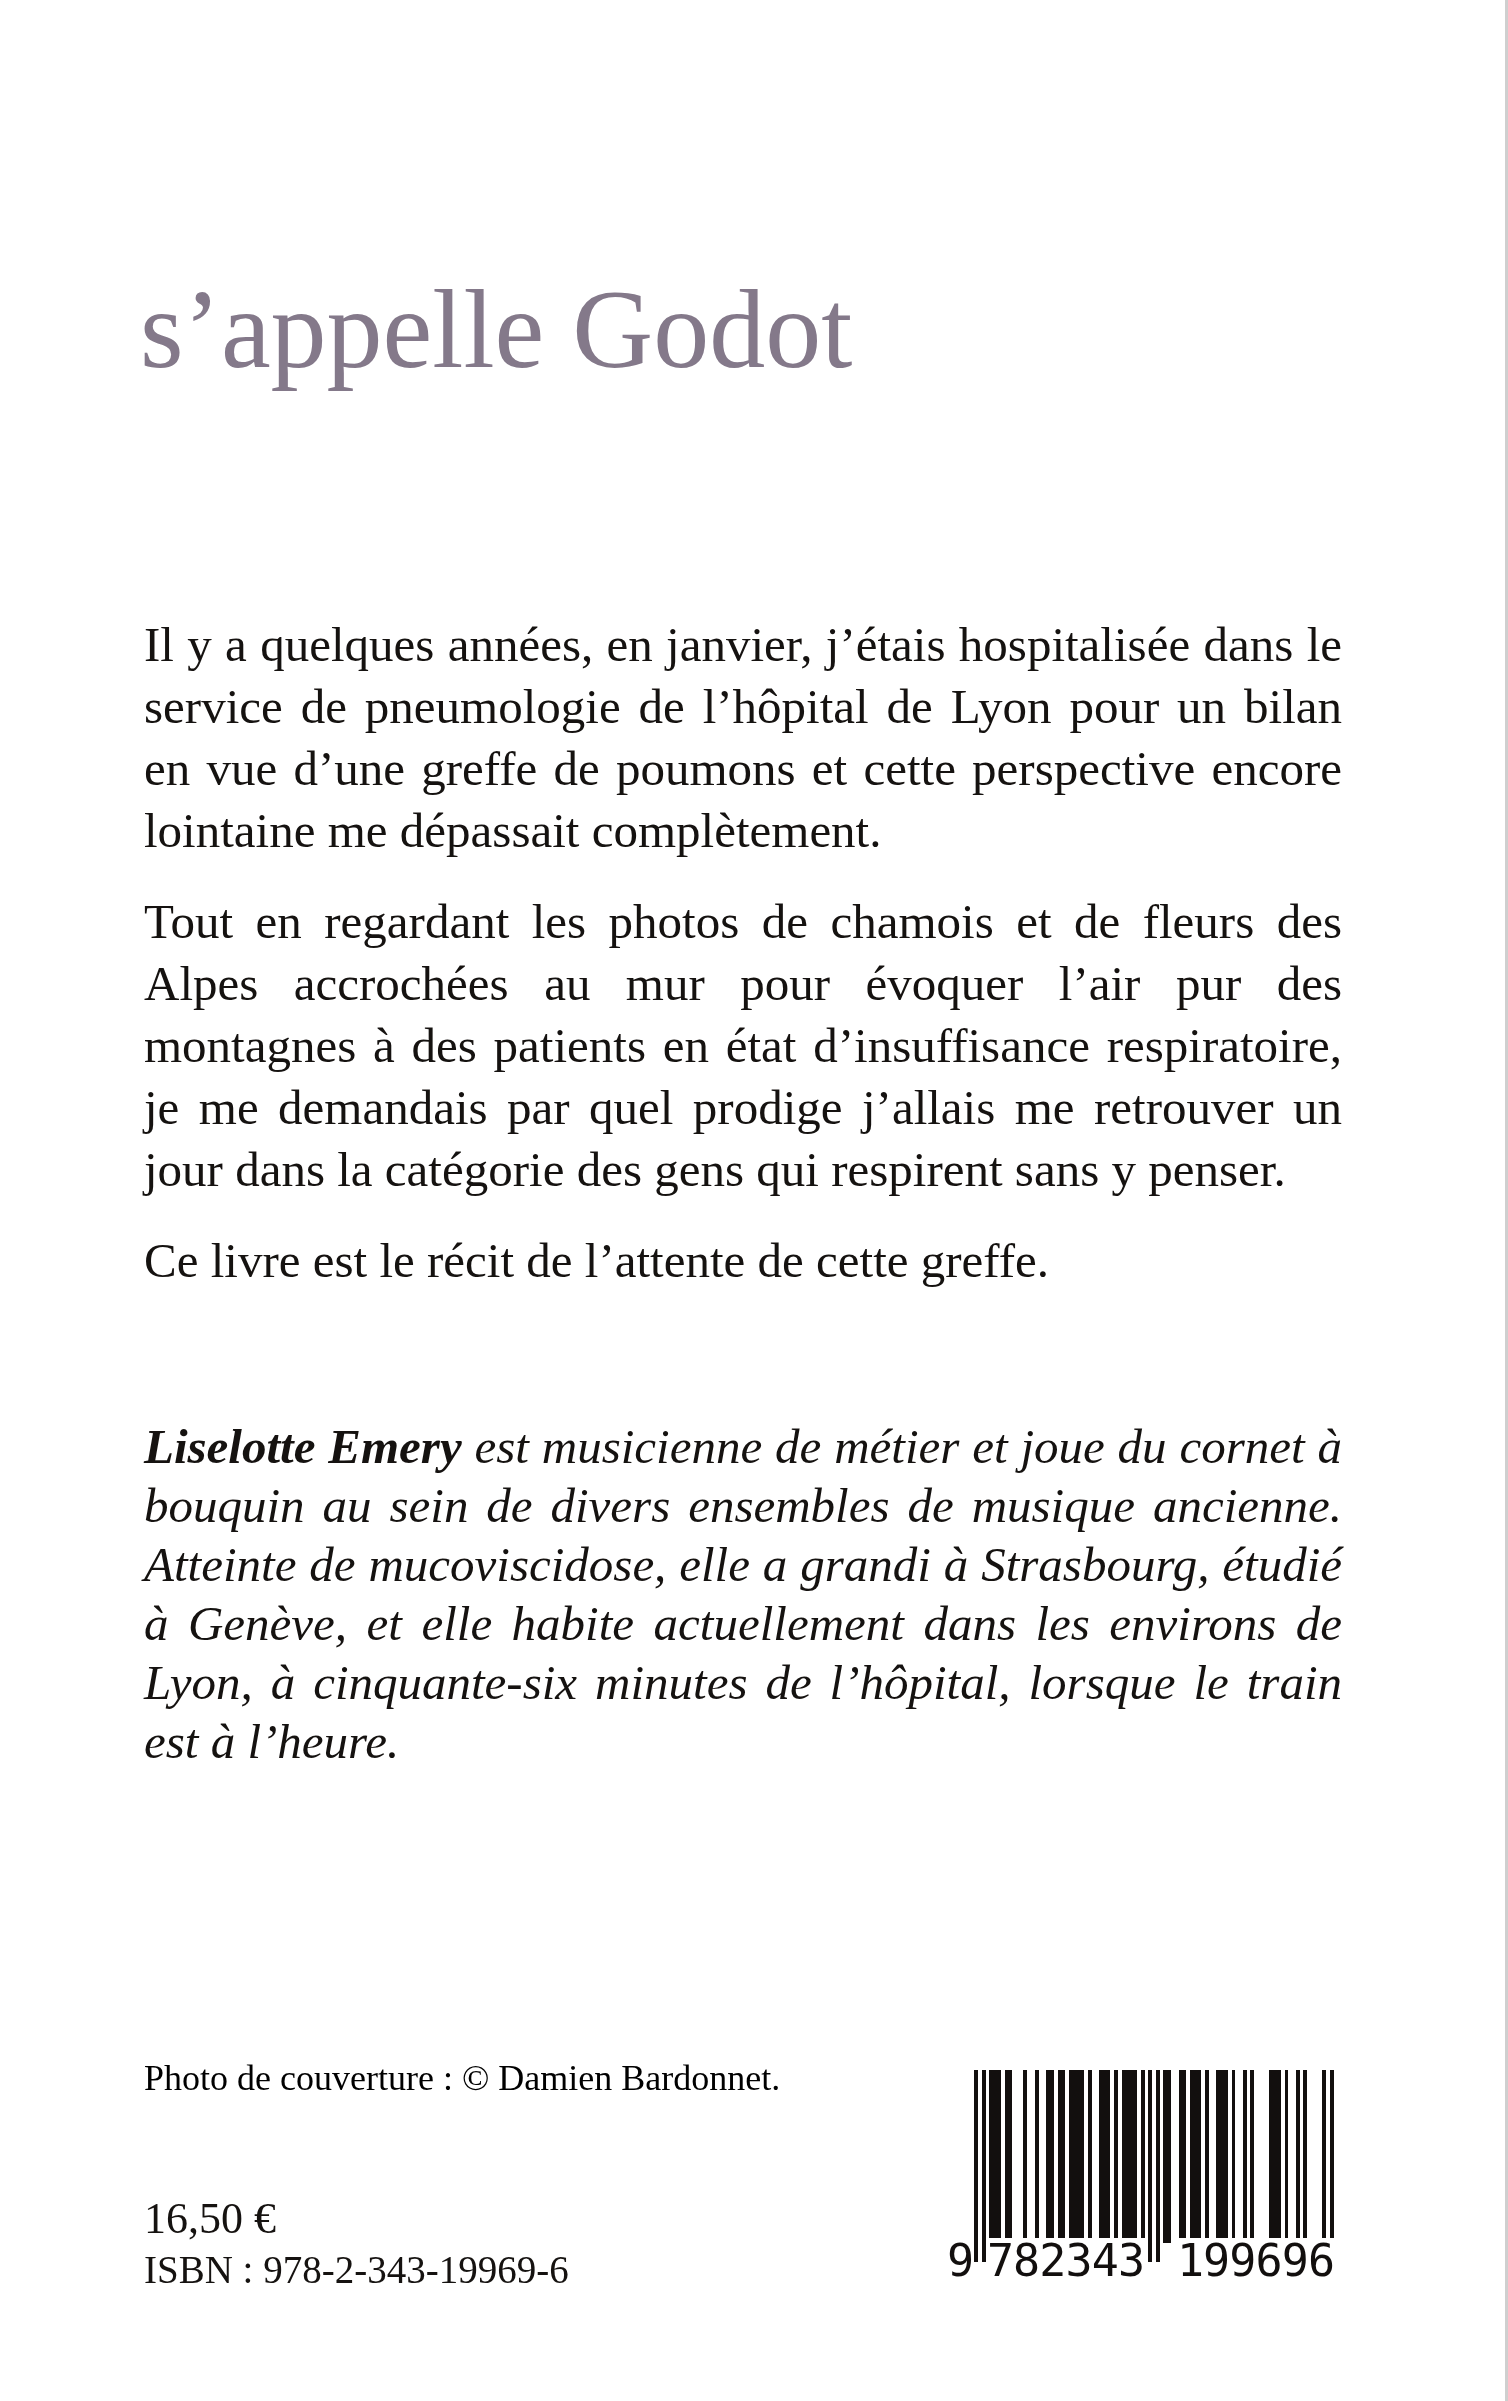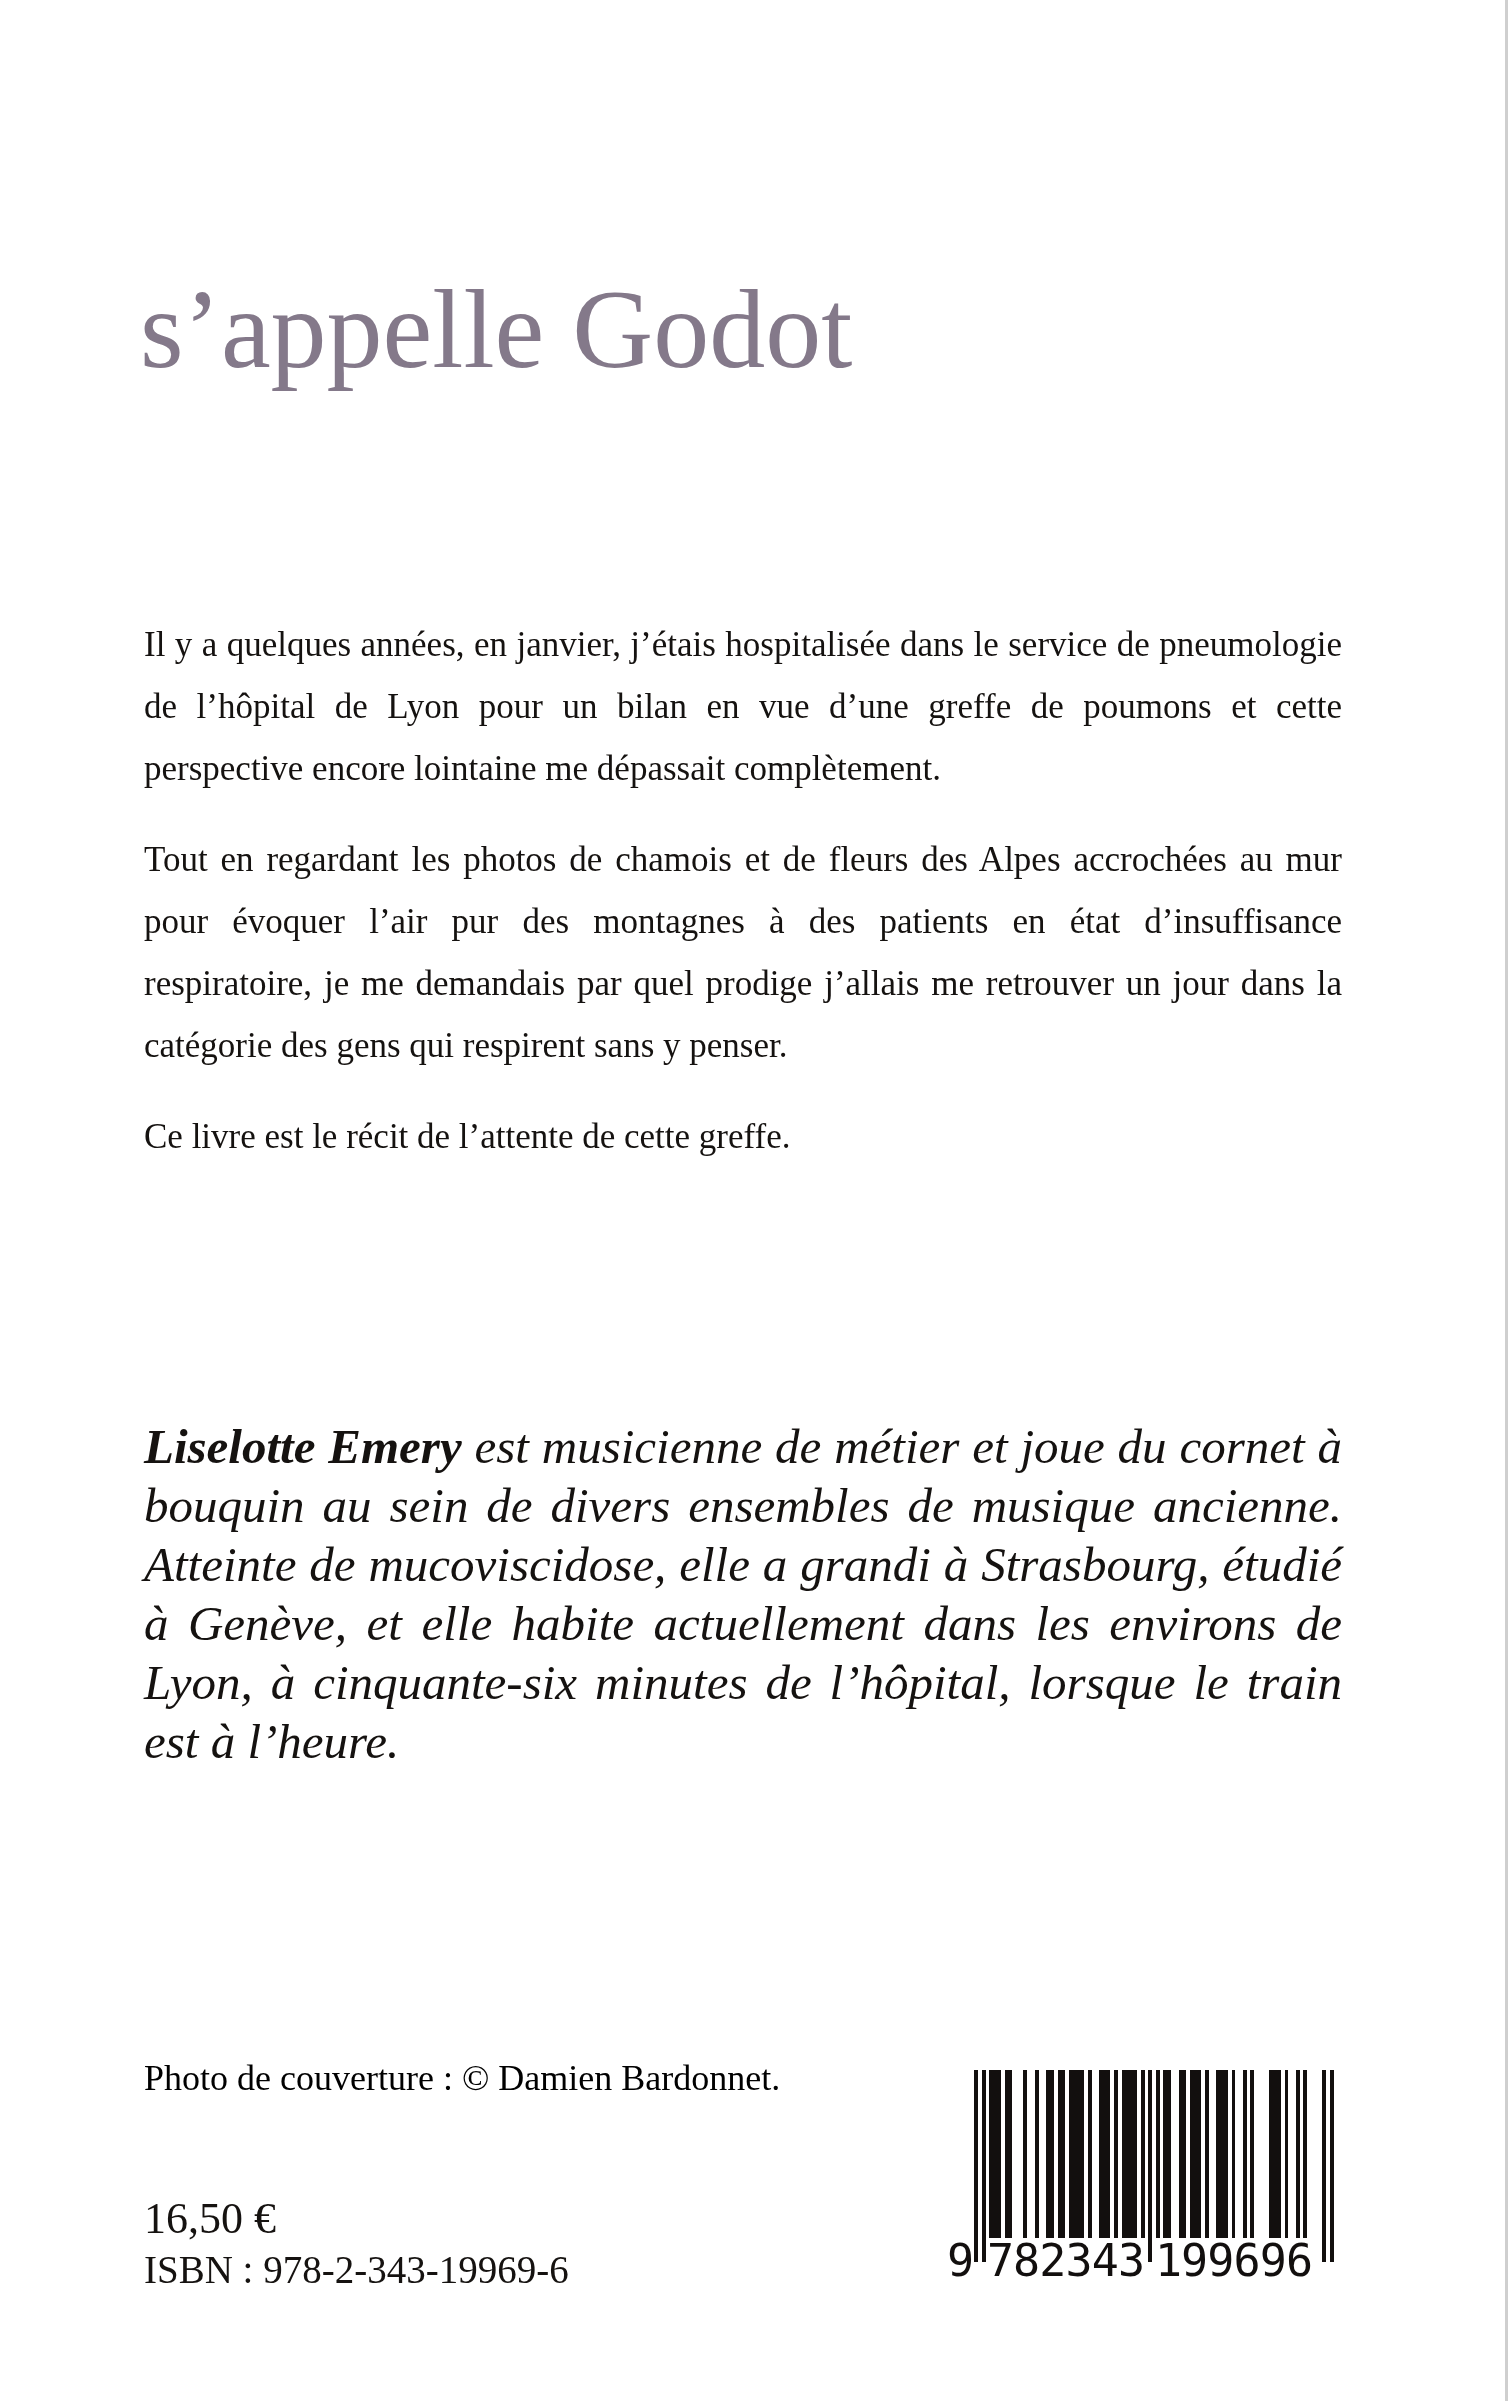--- a/index.html
+++ b/index.html
@@ -24,21 +24,21 @@
   .title{
     position:absolute;left:140px;top:175px;
     font-size:112px;line-height:159px;
     font-weight:400;
     color:#84798a;
     letter-spacing:0px;
   }
   
   .synopsis{
     position:absolute;left:144px;top:614px;width:1198px;
-    font-size:35px;line-height:62px;
+    font-size:49px;line-height:62px;
     color:#151210;
   }
   .synopsis p{
     margin:0 0 29px 0;
     text-align:justify;
   }
   .synopsis p:last-child{margin-bottom:4px;}
   
   .bio{
     position:absolute;left:144px;top:1417px;width:1198px;
@@ -85,21 +85,21 @@
     font-family:"DejaVu Sans Mono", monospace;
     font-size:45px;line-height:45px;
     letter-spacing:-0.9px;
     color:#120f0e;
     background:#ffffff;
     display:flex;align-items:flex-start;justify-content:center;
     white-space:nowrap;
   }
   .bc-first{left:0px;width:28px;}
   .bc-left{left:40px;width:159px;}
-  .bc-right{left:208px;width:159px;}
+  .bc-right{left:230px;width:159px;}
 </style>
 </head>
 <body>
 
 <div class="page">
 
   <div class="page-edge"></div>
 
   <h1 class="title">
     <div>s’appelle Godot</div>

